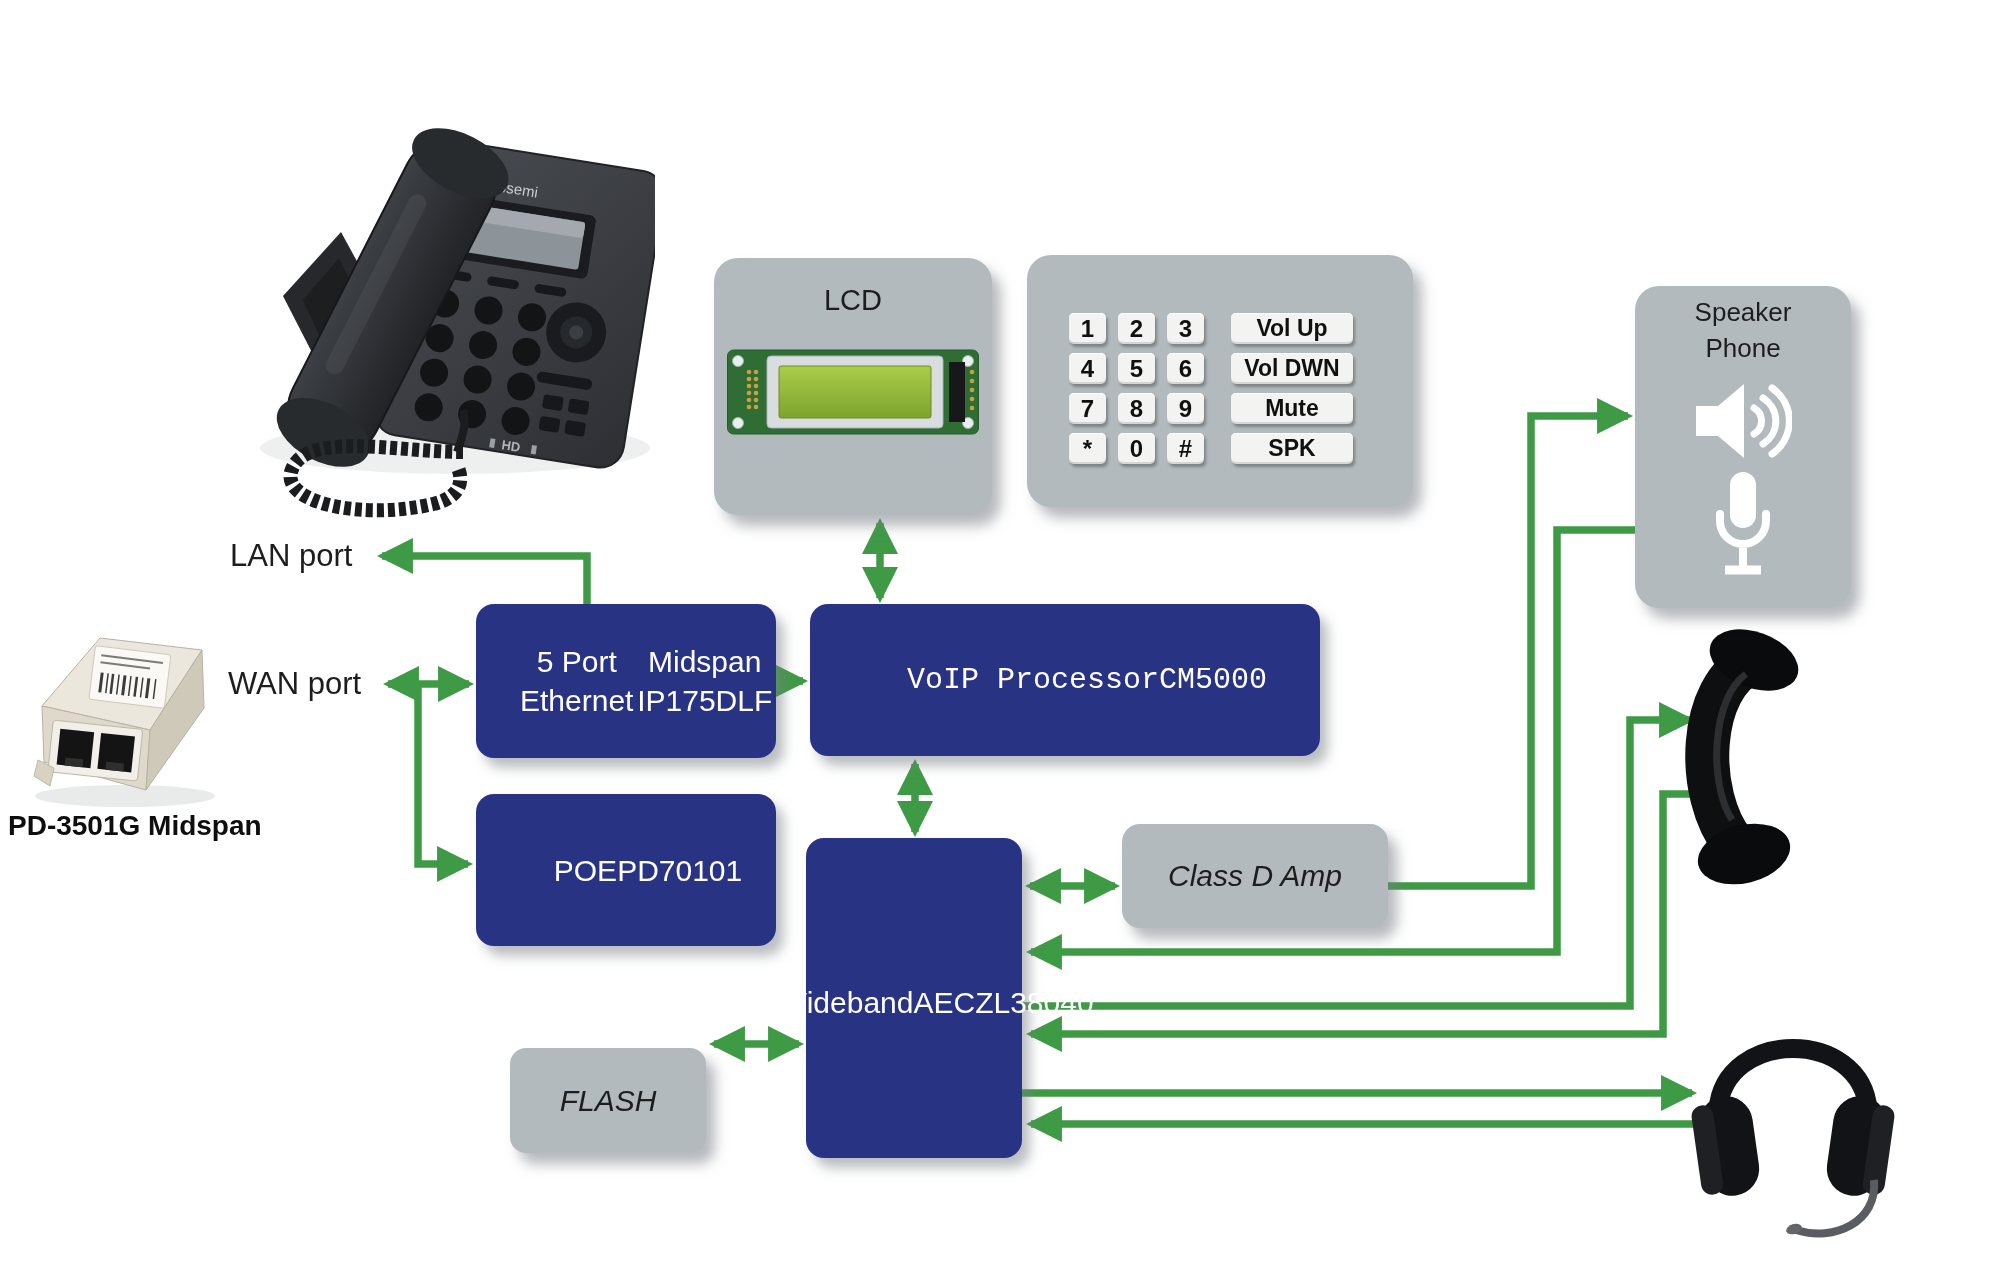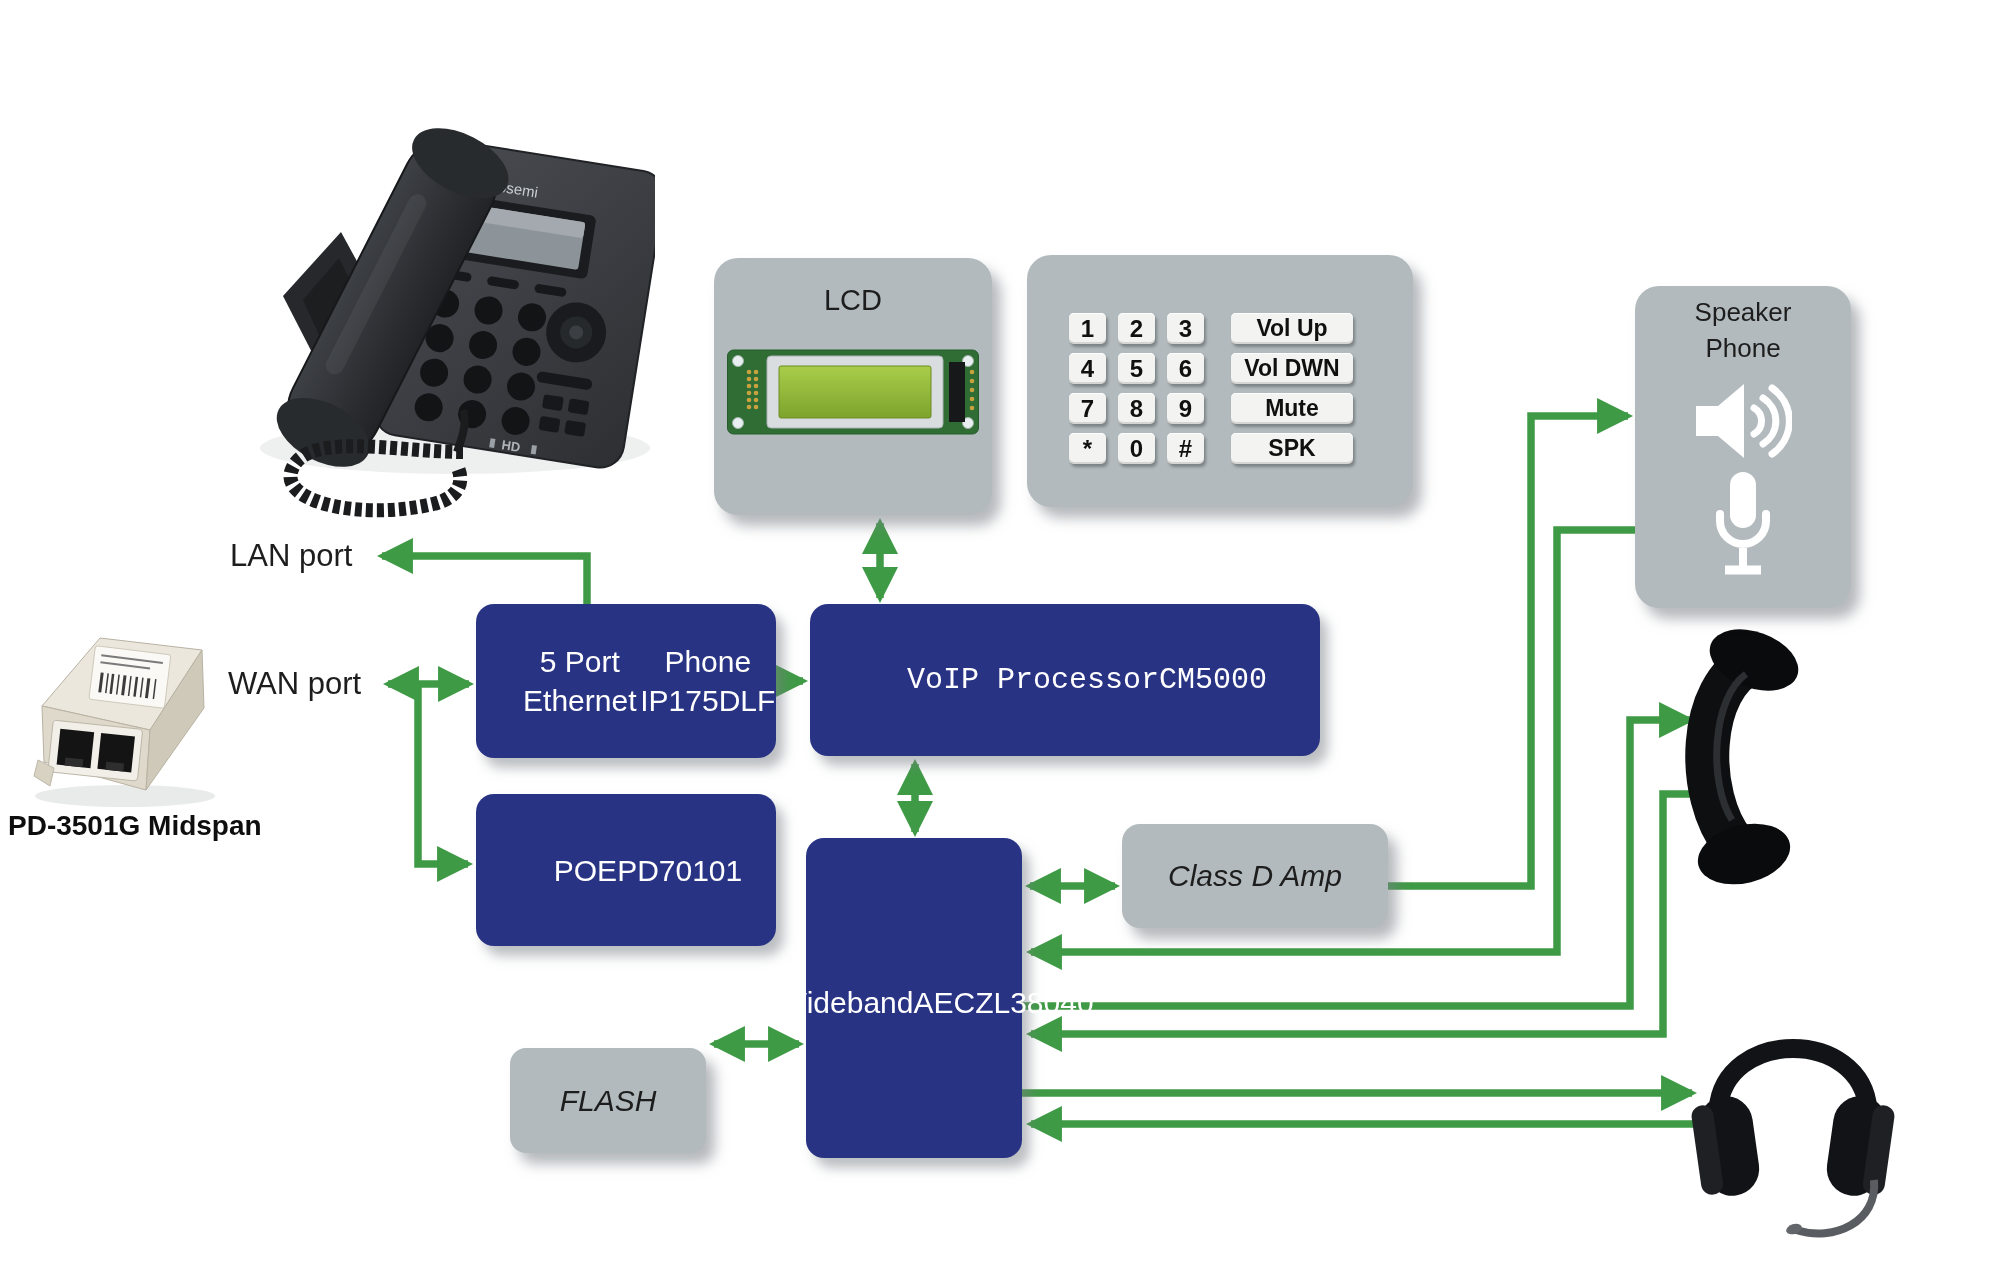--- a/index.html
+++ b/index.html
@@ -295,21 +295,21 @@
     <svg class="mic-icon" width="60" height="114" viewBox="0 0 60 114">
       <rect x="17" y="2" width="26" height="56" rx="13" fill="#ffffff"></rect>
       <path d="M7 44 v7 a23 23 0 0 0 46 0 v-7" stroke="#ffffff" stroke-width="8" fill="none" stroke-linecap="round"></path>
       <line x1="30" y1="78" x2="30" y2="96" stroke="#ffffff" stroke-width="8"></line>
       <line x1="12" y1="100" x2="48" y2="100" stroke="#ffffff" stroke-width="9"></line>
     </svg>
   </div>
 
   <div class="block blue switch-block">
     <div>5 Port Ethernet</div>
-    <div>Phone IP175DLF</div>
+    <div>Midspan IP175DLF</div>
   </div>
 
   <div class="block blue voip-block">
     <div>VoIP Processor</div>
     <div>CM5000</div>
   </div>
 
   <div class="block blue poe-block">
     <div>POE</div>
     <div>PD70101</div>

